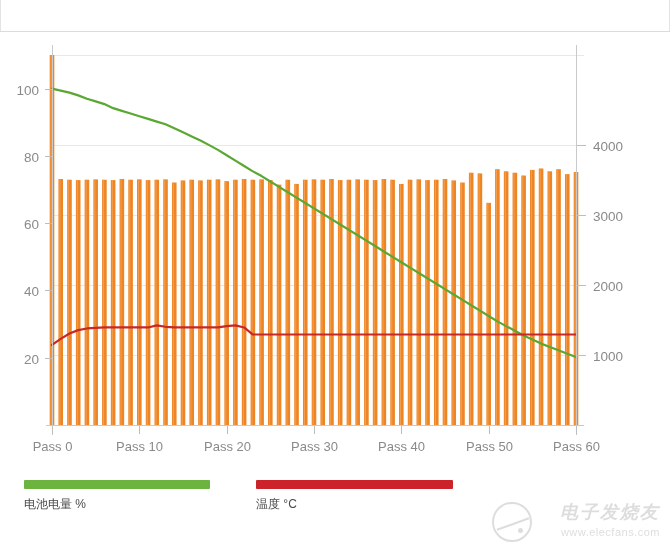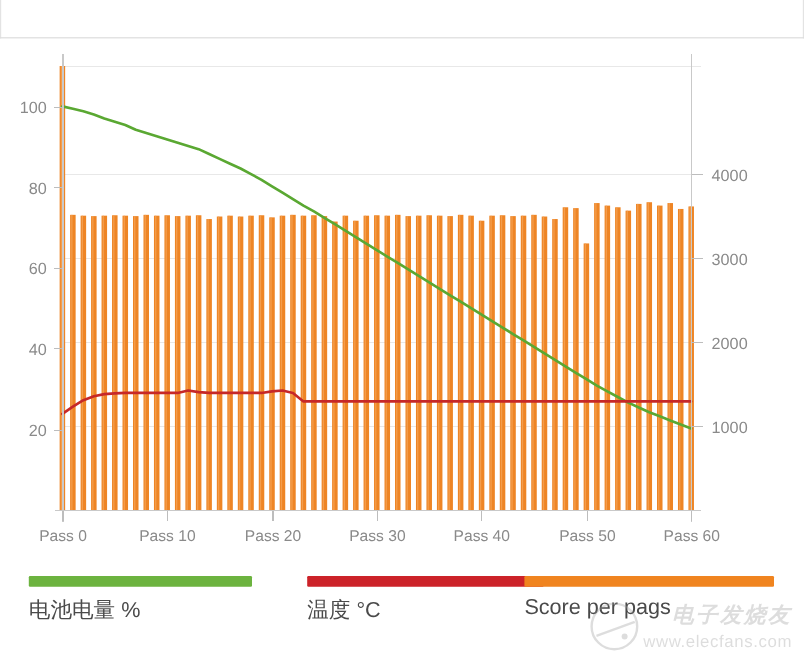--- a/index.html
+++ b/index.html
@@ -91,21 +91,21 @@
     position: absolute;
     top: 0;
   }
   .legend-swatch {
     height: 9px;
     border-radius: 1px;
   }
   .legend-label {
     margin-top: 7px;
     font-family: "Liberation Sans", sans-serif;
-    font-size: 18px;
+    font-size: 12px;
     color: #4a4a4a;
     white-space: nowrap;
   }
   #legend-battery { left: 24px; width: 186px; }
   #legend-temp    { left: 216px; width: 197px; margin-left: 40px; }
   #legend-score   { left: 437px; width: 208px; }
 
   
   #watermark {
     position: absolute;
@@ -127,21 +127,21 @@
     top: 6px;
     font-size: 18px;
     letter-spacing: 2px;
     font-style: italic;
     font-weight: bold;
   }
   .wm-url {
     right: 4px;
     top: 32px;
     font-family: "Liberation Sans", sans-serif;
-    font-size: 14px;
+    font-size: 11px;
     letter-spacing: 0.5px;
   }
   .wm-logo {
     position: absolute;
     left: 8px;
     top: 8px;
     width: 36px;
     height: 36px;
     border: 2px solid #9a9a9a;
     border-radius: 50%;
@@ -358,24 +358,20 @@
     <div class="legend-item" id="legend-battery">
       <div class="legend-swatch" style="background: rgb(108, 179, 63);"></div>
       <div class="legend-label">电池电量 %</div>
     </div>
 
     <div class="legend-item" id="legend-temp">
       <div class="legend-swatch" style="background: rgb(204, 34, 41);"></div>
       <div class="legend-label">温度 °C</div>
     </div>
 
-    <div class="legend-item" id="legend-score">
-      <div class="legend-swatch" style="background: rgb(240, 132, 31);"></div>
-      <div class="legend-label">Score per pags</div>
-    </div>
 
   </div>
 
   <div id="watermark">
     <div class="wm-logo">
       <div class="wm-bar"></div>
       <div class="wm-dot"></div>
     </div>
     <div class="wm-text wm-cn">电子发烧友</div>
     <div class="wm-text wm-url">www.elecfans.com</div>

